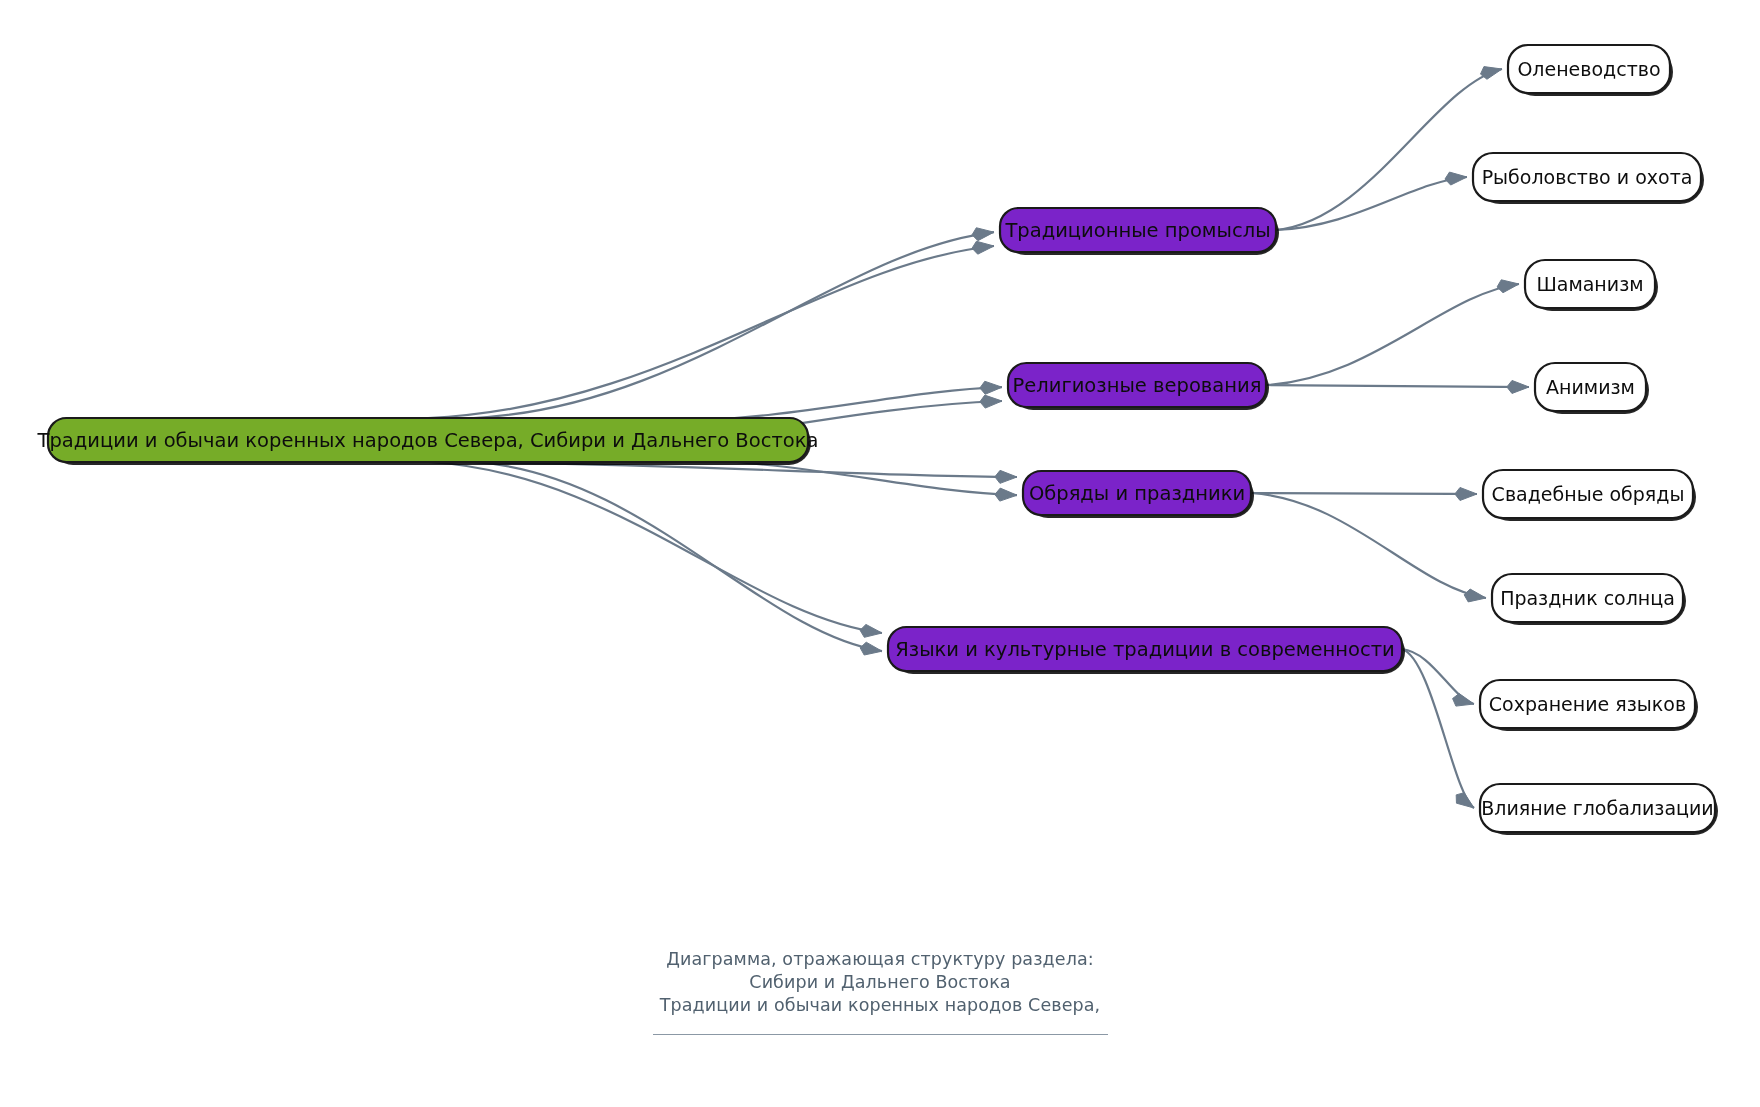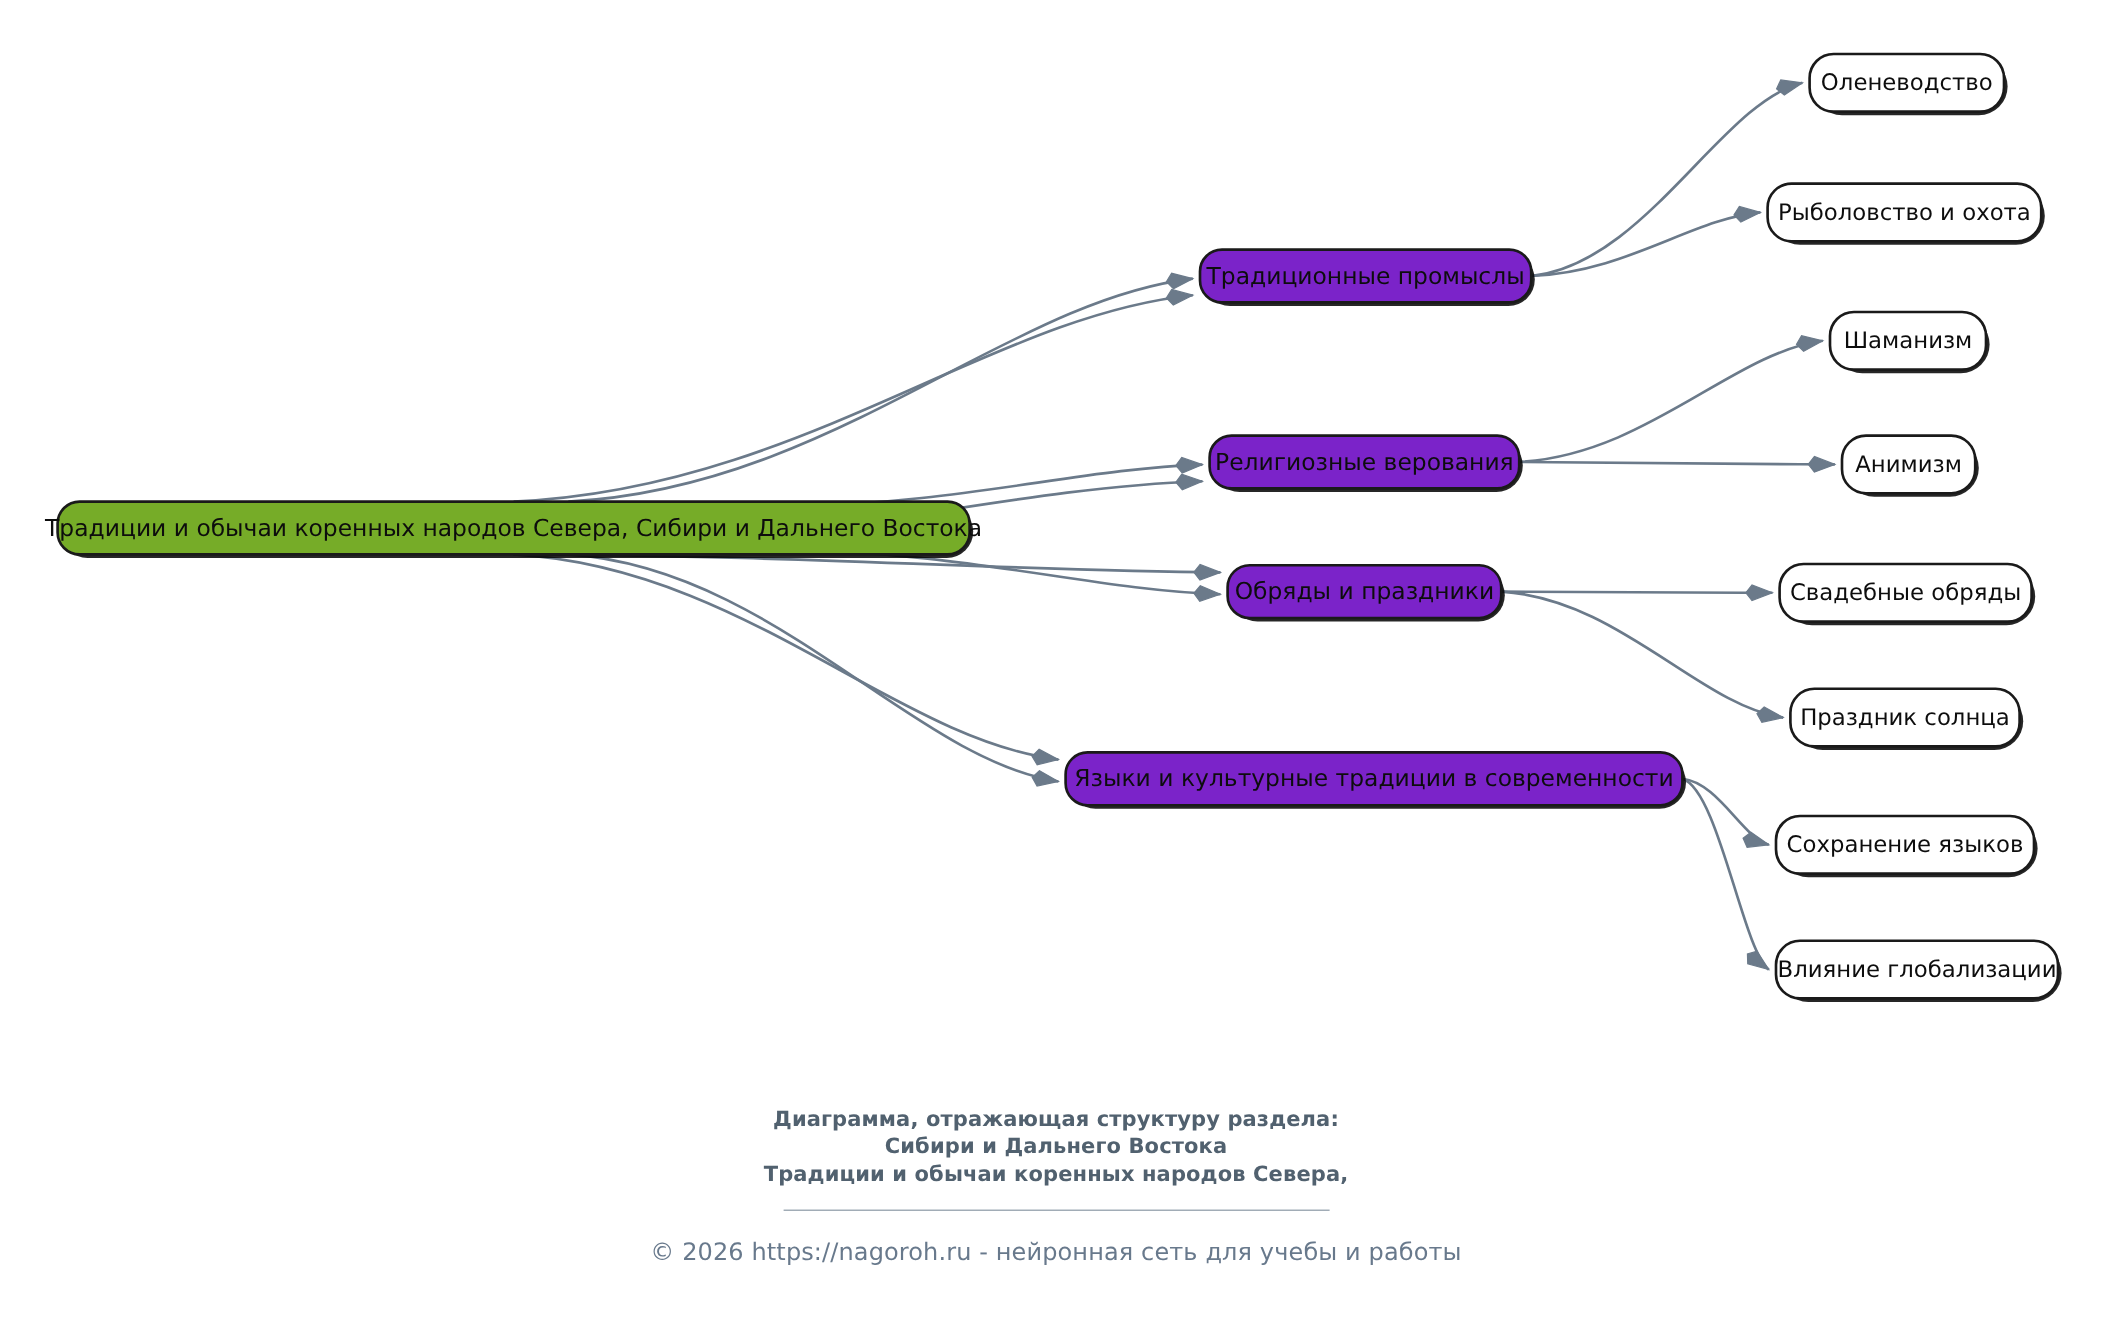--- a/index.html
+++ b/index.html
@@ -76,24 +76,25 @@
   .footer-wrap {
     position: absolute;
     left: 0;
     top: 922px;
     width: 1760px;
     text-align: center;
   }
   .footer-caption {
     font-family: "DejaVu Sans", sans-serif;
     font-size: 17.5px;
-    font-weight: bold;
+    font-weight: normal;
     color: #51616f;
     line-height: 23px;
     letter-spacing: 0.1px;
+    margin-top: 26px;
   }
   .footer-rule {
     width: 455px;
     height: 0;
     border-top: 1.6px solid #8b98a5;
     margin: 17px auto 0 auto;
   }
   .footer-copy {
     margin-top: 22px;
     font-family: "DejaVu Sans", sans-serif;
@@ -210,15 +211,14 @@
       </g>
   </svg>
 
   <div class="footer-wrap">
     <div class="footer-caption">
       <div>Диаграмма, отражающая структуру раздела:</div>
       <div>Сибири и Дальнего Востока</div>
       <div>Традиции и обычаи коренных народов Севера,</div>
     </div>
     <div class="footer-rule"></div>
-    <div class="footer-copy">© 2026 https://nagoroh.ru - нейронная сеть для учебы и работы</div>
   </div>
 </div>
 
 </body></html>

